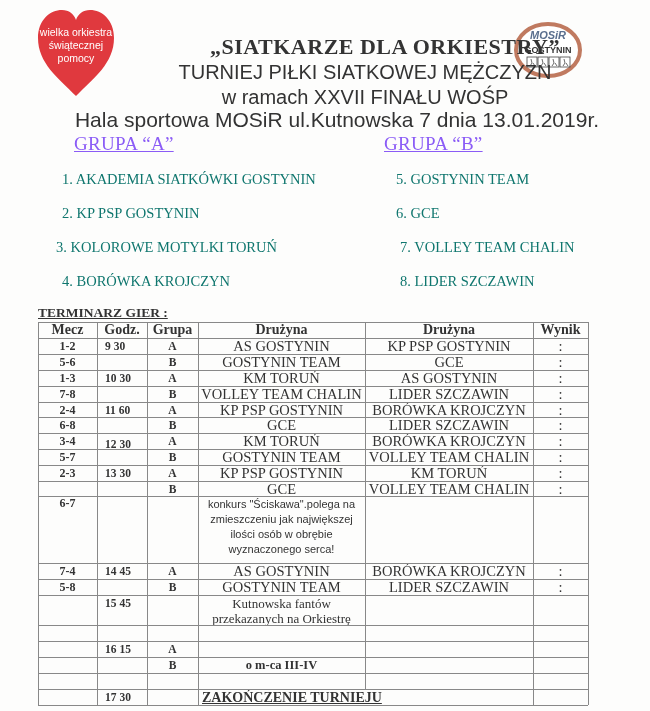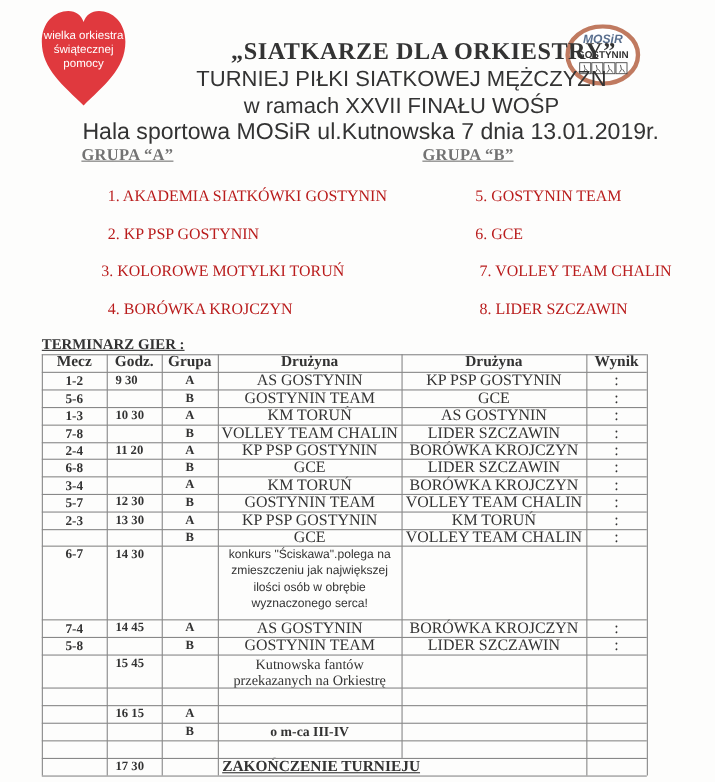--- a/index.html
+++ b/index.html
@@ -18,26 +18,26 @@
   }
   
   #mosir { left: 513px; top: 22px; width: 70px; height: 56px; }
   
   .title-line { left: 0; width: 650px; text-align: center; }
   #t1 { top: 34px; left: 60px; font-family: "Liberation Serif", serif; font-weight: bold; font-size: 22px; letter-spacing: 0.5px; color: #333; }
   #t2 { top: 61px; left: 40px; font-family: "Liberation Sans", sans-serif; font-size: 20px; color: #333; }
   #t3 { top: 86px; left: 40px; font-family: "Liberation Sans", sans-serif; font-size: 20px; color: #333; }
   #t4 { top: 108px; left: 12px; font-family: "Liberation Sans", sans-serif; font-size: 21px; color: #333; }
   .grp-head {
-    top: 133px; font-family: "Liberation Serif", serif; font-weight: bold; font-size: 15px;
-    text-decoration: underline; color: #737373; letter-spacing: 0.3px;
+    top: 133px; font-family: "Liberation Serif", serif; font-weight: normal; font-size: 19px;
+    text-decoration: underline; color: #8b5cf6; letter-spacing: 0.3px;
   }
   #gA { left: 74px; }
   #gB { left: 384px; }
-  .team { font-family: "Liberation Serif", serif; font-size: 14.5px; color: #b91c1c; margin-left: 36px; }
+  .team { font-family: "Liberation Serif", serif; font-size: 14.5px; color: #0f766e; }
   #term {
     left: 38px; top: 305px; font-weight: bold; font-size: 13.5px; text-decoration: underline; color: #333;
   }
   
   #sched { left: 38px; top: 322px; width: 550px; height: 384px; }
   .cell {
     position: absolute; box-sizing: border-box; text-align: center;
     font-family: "Liberation Serif", serif; color: #333; font-size: 14.5px;
     line-height: 15px; white-space: nowrap;
   }
@@ -121,33 +121,33 @@
     <div class="cell" style="left: 160px; top: 48px; width: 167px; height: 16px; padding-top: 1px;">KM TORUŃ</div>
     <div class="cell" style="left: 327px; top: 48px; width: 168px; height: 16px; padding-top: 1px;">AS GOSTYNIN</div>
     <div class="cell" style="left: 495px; top: 48px; width: 55px; height: 16px; padding-top: 1px;">:</div>
     <div class="cell b" style="left: 0px; top: 64px; width: 59px; height: 16px; padding-top: 1px;">7-8</div>
     <div class="cell hour" style="left: 59px; top: 64px; width: 50px; height: 16px; padding-top: 1px;"></div>
     <div class="cell grp" style="left: 109px; top: 64px; width: 51px; height: 16px; padding-top: 1px;">B</div>
     <div class="cell" style="left: 160px; top: 64px; width: 167px; height: 16px; padding-top: 1px;">VOLLEY TEAM CHALIN</div>
     <div class="cell" style="left: 327px; top: 64px; width: 168px; height: 16px; padding-top: 1px;">LIDER SZCZAWIN</div>
     <div class="cell" style="left: 495px; top: 64px; width: 55px; height: 16px; padding-top: 1px;">:</div>
     <div class="cell b" style="left: 0px; top: 80px; width: 59px; height: 15px; padding-top: 1px;">2-4</div>
-    <div class="cell hour" style="left: 59px; top: 80px; width: 50px; height: 15px; padding-top: 1px;">11 20</div>
+    <div class="cell hour" style="left: 59px; top: 80px; width: 50px; height: 15px; padding-top: 1px;">11 60</div>
     <div class="cell grp" style="left: 109px; top: 80px; width: 51px; height: 15px; padding-top: 1px;">A</div>
     <div class="cell" style="left: 160px; top: 80px; width: 167px; height: 15px; padding-top: 1px;">KP PSP GOSTYNIN</div>
     <div class="cell" style="left: 327px; top: 80px; width: 168px; height: 15px; padding-top: 1px;">BORÓWKA KROJCZYN</div>
     <div class="cell" style="left: 495px; top: 80px; width: 55px; height: 15px; padding-top: 1px;">:</div>
     <div class="cell b" style="left: 0px; top: 95px; width: 59px; height: 16px; padding-top: 1px;">6-8</div>
     <div class="cell hour" style="left: 59px; top: 95px; width: 50px; height: 16px; padding-top: 1px;"></div>
     <div class="cell grp" style="left: 109px; top: 95px; width: 51px; height: 16px; padding-top: 1px;">B</div>
     <div class="cell" style="left: 160px; top: 95px; width: 167px; height: 16px; padding-top: 1px;">GCE</div>
     <div class="cell" style="left: 327px; top: 95px; width: 168px; height: 16px; padding-top: 1px;">LIDER SZCZAWIN</div>
     <div class="cell" style="left: 495px; top: 95px; width: 55px; height: 16px; padding-top: 1px;">:</div>
     <div class="cell b" style="left: 0px; top: 111px; width: 59px; height: 16px; padding-top: 1px;">3-4</div>
-    <div class="cell hour" style="left: 59px; top: 111px; width: 50px; height: 16px; padding-top: 16px;">12 30</div>
+    <div class="cell hour" style="left: 59px; top: 111px; width: 50px; height: 16px; padding-top: 4px;">12 30</div>
     <div class="cell grp" style="left: 109px; top: 111px; width: 51px; height: 16px; padding-top: 1px;">A</div>
     <div class="cell" style="left: 160px; top: 111px; width: 167px; height: 16px; padding-top: 1px;">KM TORUŃ</div>
     <div class="cell" style="left: 327px; top: 111px; width: 168px; height: 16px; padding-top: 1px;">BORÓWKA KROJCZYN</div>
     <div class="cell" style="left: 495px; top: 111px; width: 55px; height: 16px; padding-top: 1px;">:</div>
     <div class="cell b" style="left: 0px; top: 127px; width: 59px; height: 16px; padding-top: 1px;">5-7</div>
     <div class="cell hour" style="left: 59px; top: 127px; width: 50px; height: 16px; padding-top: 1px;"></div>
     <div class="cell grp" style="left: 109px; top: 127px; width: 51px; height: 16px; padding-top: 1px;">B</div>
     <div class="cell" style="left: 160px; top: 127px; width: 167px; height: 16px; padding-top: 1px;">GOSTYNIN TEAM</div>
     <div class="cell" style="left: 327px; top: 127px; width: 168px; height: 16px; padding-top: 1px;">VOLLEY TEAM CHALIN</div>
     <div class="cell" style="left: 495px; top: 127px; width: 55px; height: 16px; padding-top: 1px;">:</div>
@@ -157,21 +157,20 @@
     <div class="cell" style="left: 160px; top: 143px; width: 167px; height: 16px; padding-top: 1px;">KP PSP GOSTYNIN</div>
     <div class="cell" style="left: 327px; top: 143px; width: 168px; height: 16px; padding-top: 1px;">KM TORUŃ</div>
     <div class="cell" style="left: 495px; top: 143px; width: 55px; height: 16px; padding-top: 1px;">:</div>
     <div class="cell b" style="left: 0px; top: 159px; width: 59px; height: 15px; padding-top: 15px;">6-7</div>
     <div class="cell hour" style="left: 59px; top: 159px; width: 50px; height: 15px; padding-top: 1px;"></div>
     <div class="cell grp" style="left: 109px; top: 159px; width: 51px; height: 15px; padding-top: 1px;">B</div>
     <div class="cell" style="left: 160px; top: 159px; width: 167px; height: 15px; padding-top: 1px;">GCE</div>
     <div class="cell" style="left: 327px; top: 159px; width: 168px; height: 15px; padding-top: 1px;">VOLLEY TEAM CHALIN</div>
     <div class="cell" style="left: 495px; top: 159px; width: 55px; height: 15px; padding-top: 1px;">:</div>
     <div class="cell b" style="left: 0px; top: 174px; width: 59px; height: 67px; padding-top: 1px;"></div>
-    <div class="cell hour" style="left: 59px; top: 174px; width: 50px; height: 67px; padding-top: 1px;">14 30</div>
     <div class="cell grp" style="left: 109px; top: 174px; width: 51px; height: 67px; padding-top: 1px;"></div>
     <div class="cell note" style="left: 160px; top: 174px; width: 167px; height: 67px; padding: 1px 4px; white-space: normal;">konkurs "Ściskawa".polega na zmieszczeniu jak największej ilości osób w obrębie wyznaczonego serca!</div>
     <div class="cell" style="left: 327px; top: 174px; width: 168px; height: 67px; padding-top: 1px;"></div>
     <div class="cell" style="left: 495px; top: 174px; width: 55px; height: 67px; padding-top: 1px;"></div>
     <div class="cell b" style="left: 0px; top: 241px; width: 59px; height: 16px; padding-top: 1px;">7-4</div>
     <div class="cell hour" style="left: 59px; top: 241px; width: 50px; height: 16px; padding-top: 1px;">14  45</div>
     <div class="cell grp" style="left: 109px; top: 241px; width: 51px; height: 16px; padding-top: 1px;">A</div>
     <div class="cell" style="left: 160px; top: 241px; width: 167px; height: 16px; padding-top: 1px;">AS GOSTYNIN</div>
     <div class="cell" style="left: 327px; top: 241px; width: 168px; height: 16px; padding-top: 1px;">BORÓWKA KROJCZYN</div>
     <div class="cell" style="left: 495px; top: 241px; width: 55px; height: 16px; padding-top: 1px;">:</div>

